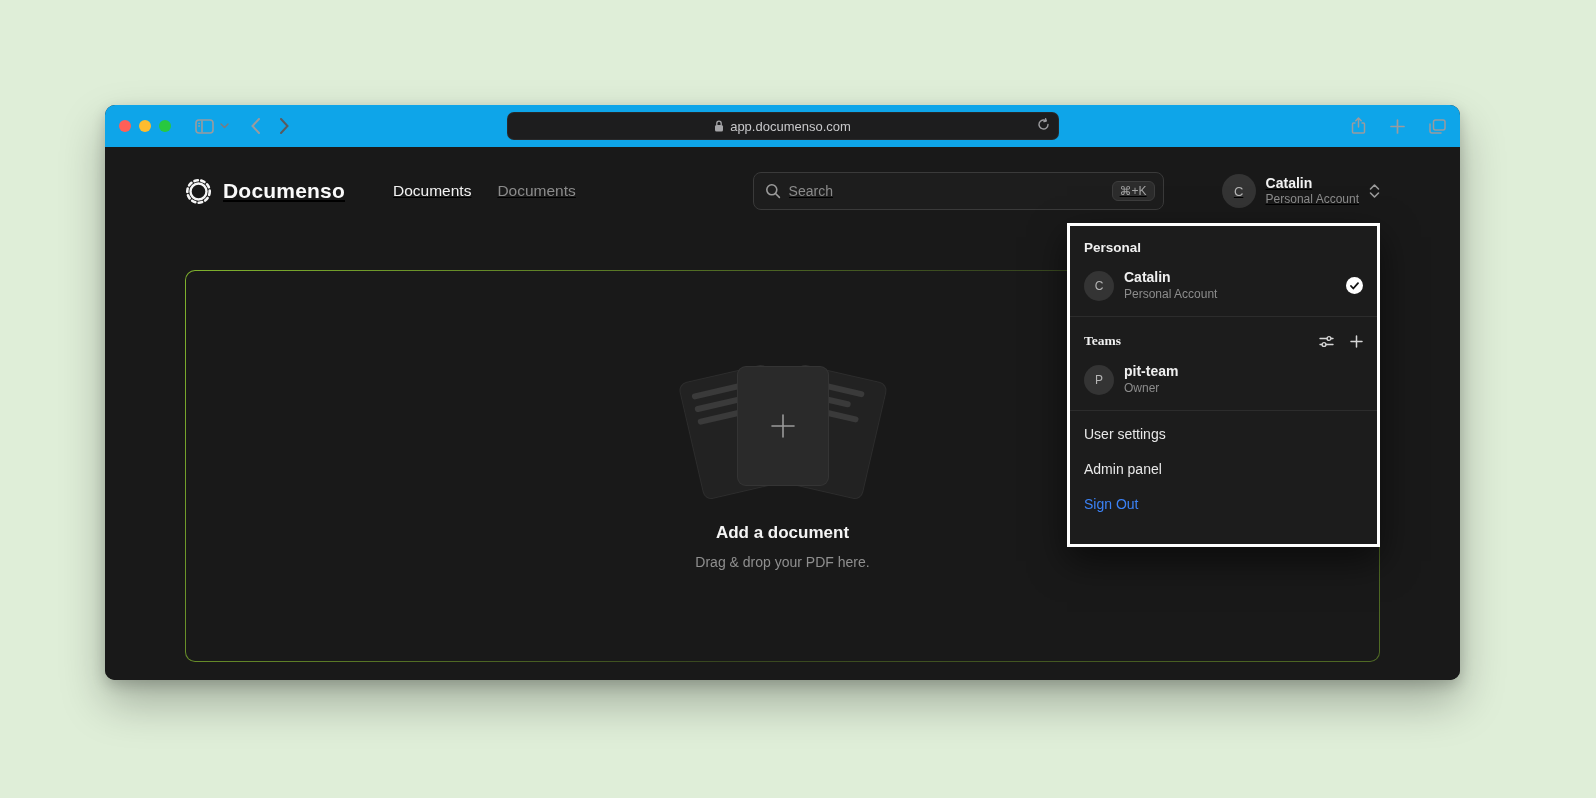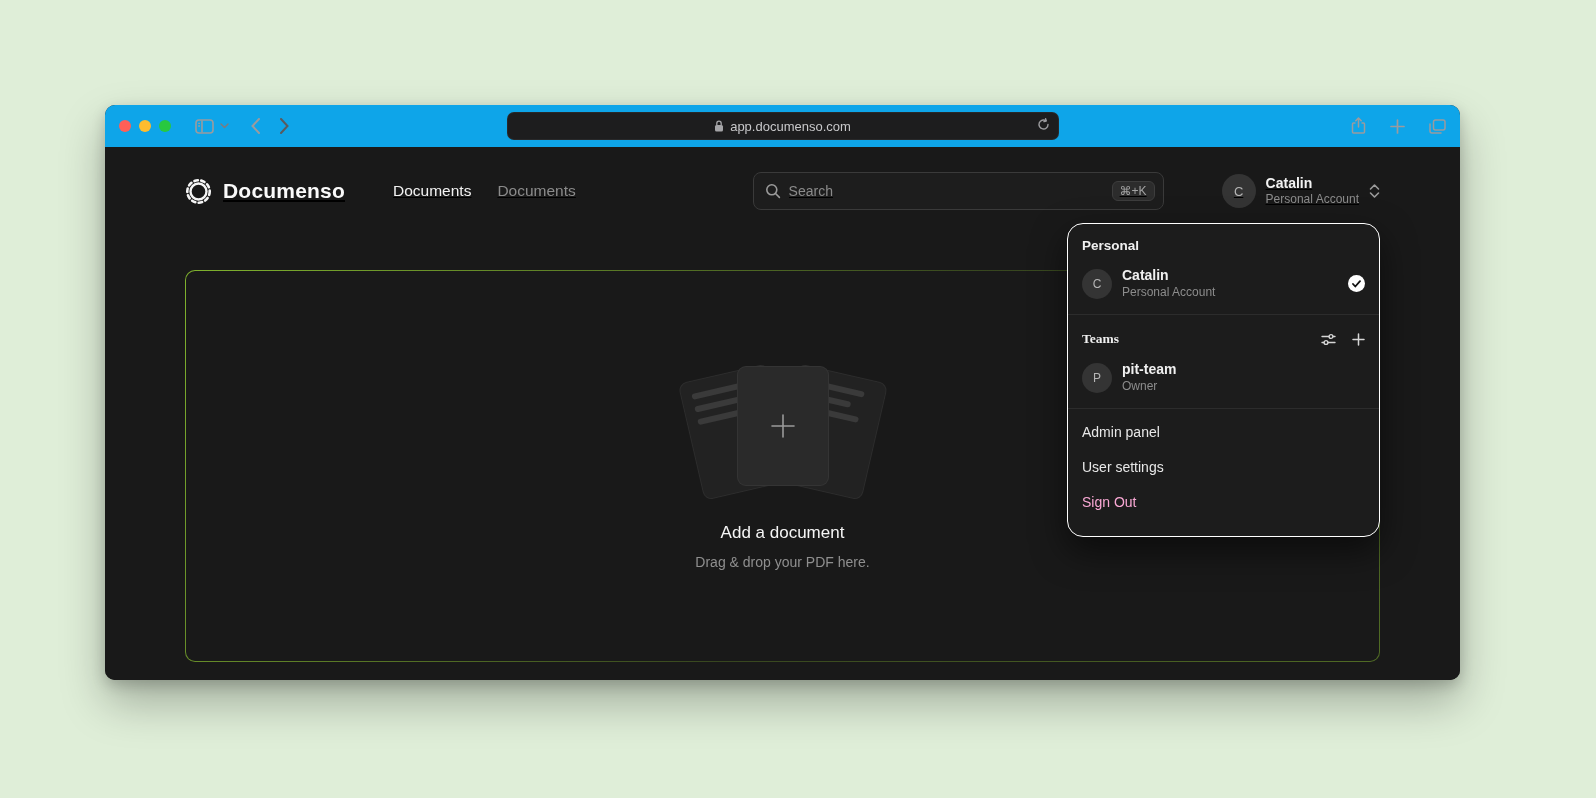--- a/index.html
+++ b/index.html
@@ -99,45 +99,45 @@
     padding:12px 10px;
   }
   .card .bar { height:6px; border-radius:3px; background:#3a3a3a; margin-bottom:7px; }
   .card .bar.b1{ width:85%; } .card .bar.b2{ width:70%; } .card .bar.b3{ width:85%; }
   .card.left  { left:12px; top:10px; transform:rotate(-13deg); }
   .card.right { right:12px; top:10px; transform:rotate(13deg); }
   .card.center{
     left:50%; top:4px; transform:translateX(-50%); background:#2a2a2a; z-index:2;
     display:flex; align-items:center; justify-content:center;
   }
-  .dz-title { margin-top:19px; color:#f5f5f5; font-size:17px; font-weight:400; }
+  .dz-title { margin-top:19px; color:#f5f5f5; font-size:17px; font-weight:700; }
   .dz-sub { margin-top:11px; color:#8f8f8f; font-size:14px; }
 
   
   .menu {
     position:absolute; top:76px; right:80px; width:313px; z-index:20;
-    background:#1c1c1c; border:1px solid #ffffff; border-radius:16px;
-    box-shadow:0 14px 34px rgba(0,0,0,.55); padding:4px 0 16px;
+    background:#1c1c1c; border:3px solid #ffffff; border-radius:0;
+    box-shadow:0 14px 34px rgba(0,0,0,.55); padding:4px 0 22px;
   }
   .menu-label { padding:10px 14px 6px; color:#f0f0f0; font-size:13.5px; font-weight:700; }
   .menu-user { display:flex; align-items:center; gap:10px; padding:8px 14px; cursor:pointer; }
   .mu-name { color:#f0f0f0; font-size:14px; font-weight:600; line-height:1.25; }
   .mu-sub { color:#8c8c8c; font-size:12px; line-height:1.3; }
   .mu-right { margin-left:auto; display:flex; align-items:center; }
   .check-badge {
     width:17px; height:17px; border-radius:50%; background:#ffffff;
     display:flex; align-items:center; justify-content:center;
   }
   .menu-sep { height:1px; background:#2c2c2c; margin:6px 0; }
   .teams-row { display:flex; align-items:center; padding:10px 14px 6px;font-family:Liberation Serif, serif; }
   .teams-row .menu-label { padding:0; }
   .teams-icons { margin-left:auto; display:flex; gap:16px; align-items:center; color:#d6d6d6; }
   .teams-icons .ic { cursor:pointer; display:flex; }
   .menu-item { padding:9px 14px 10px; color:#e8e8e8; font-size:14px; cursor:pointer; }
-  .menu-item.danger { color:#f9a8d4; }
+  .menu-item.danger { color:#3b82f6; }
 </style>
 </head>
 <body>
 
 <div class="window">
 
   <div class="toolbar">
     <div class="traffic-lights">
       <span class="tl red"></span>
       <span class="tl yellow"></span>
@@ -315,19 +315,19 @@
       <div class="menu-user">
         <span class="avatar md">P</span>
         <span>
           <div class="mu-name">pit-team</div>
           <div class="mu-sub">Owner</div>
         </span>
       </div>
 
       <div class="menu-sep"></div>
 
+      <div class="menu-item">User settings</div>
       <div class="menu-item">Admin panel</div>
-      <div class="menu-item">User settings</div>
       <div class="menu-item danger">Sign Out</div>
     </div>
 
   </div>
 </div>
 
 </body></html>

